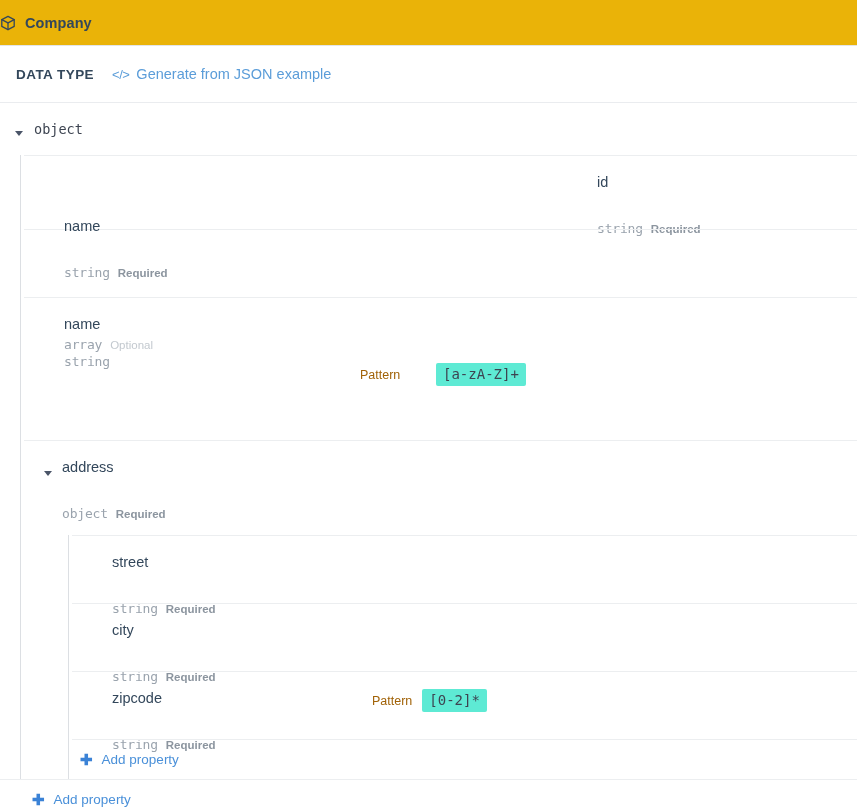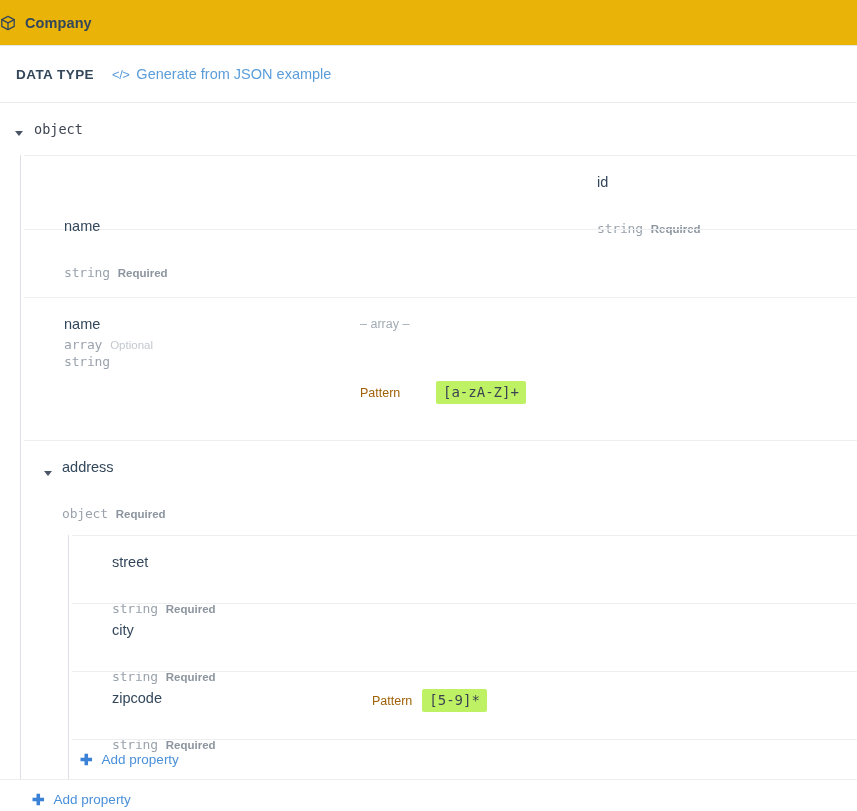--- a/index.html
+++ b/index.html
@@ -163,21 +163,21 @@
     gap: 14px;
     margin-top: 8px;
   }
   .pattern-label {
     font-size: 12.5px;
     color: #a16207;
     width: 62px;
     flex: 0 0 auto;
   }
   .chip {
-    background: #bef264;
+    background: #5eead4;
     color: #3d4451;
     font-size: 14px;
     padding: 2px 7px;
     border-radius: 2px;
     line-height: 19px;
     display: inline-block;
   }
 
   
   .gap-lg { height: 40px; }
@@ -280,21 +280,20 @@
               <span class="meta-line">
                 <span class="type-text">array</span>
                 <span class="opt-text">Optional</span>
               </span>
               <span class="meta-line subtype-line">
                 <span class="type-text">string</span>
               </span>
             </div>
           </div>
           <div class="prop-right">
-            <div class="sep-label">– array –</div>
             <div class="gap-lg"></div>
             <div class="pattern-line">
               <span class="pattern-label">Pattern</span>
               <span class="chip mono">[a-zA-Z]+</span>
             </div>
           </div>
         </div>
 
         <div class="prop-row" style="display:block;">
           <div style="display:flex;align-items:flex-start;">
@@ -351,21 +350,21 @@
                     <span class="prop-name">zipcode</span>
                     <span class="meta-line">
                       <span class="type-text">string</span>
                       <span class="req-text">Required</span>
                     </span>
                   </div>
                 </div>
                 <div class="prop-right" style="padding-left:0;">
                   <div class="pattern-line" style="margin-top:0;gap:10px;padding-left:-12px;">
                     <span class="pattern-label" style="width:auto;">Pattern</span>
-                    <span class="chip mono">[5-9]*</span>
+                    <span class="chip mono">[0-2]*</span>
                   </div>
                 </div>
               </div>
 
               <div class="add-row">
                 <span class="add-link add-nested" style="padding-left:8px;">
                   <span class="plus">✚</span>
                   <span>Add property</span>
                 </span>
               </div>

